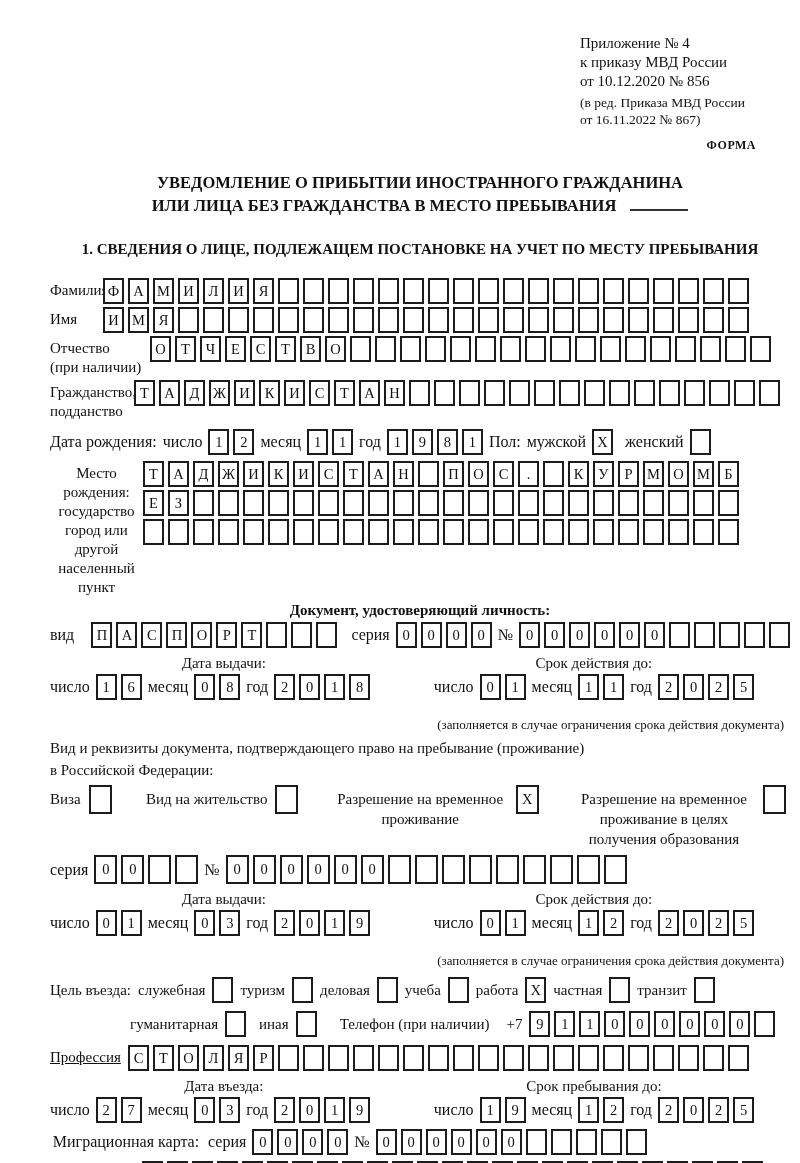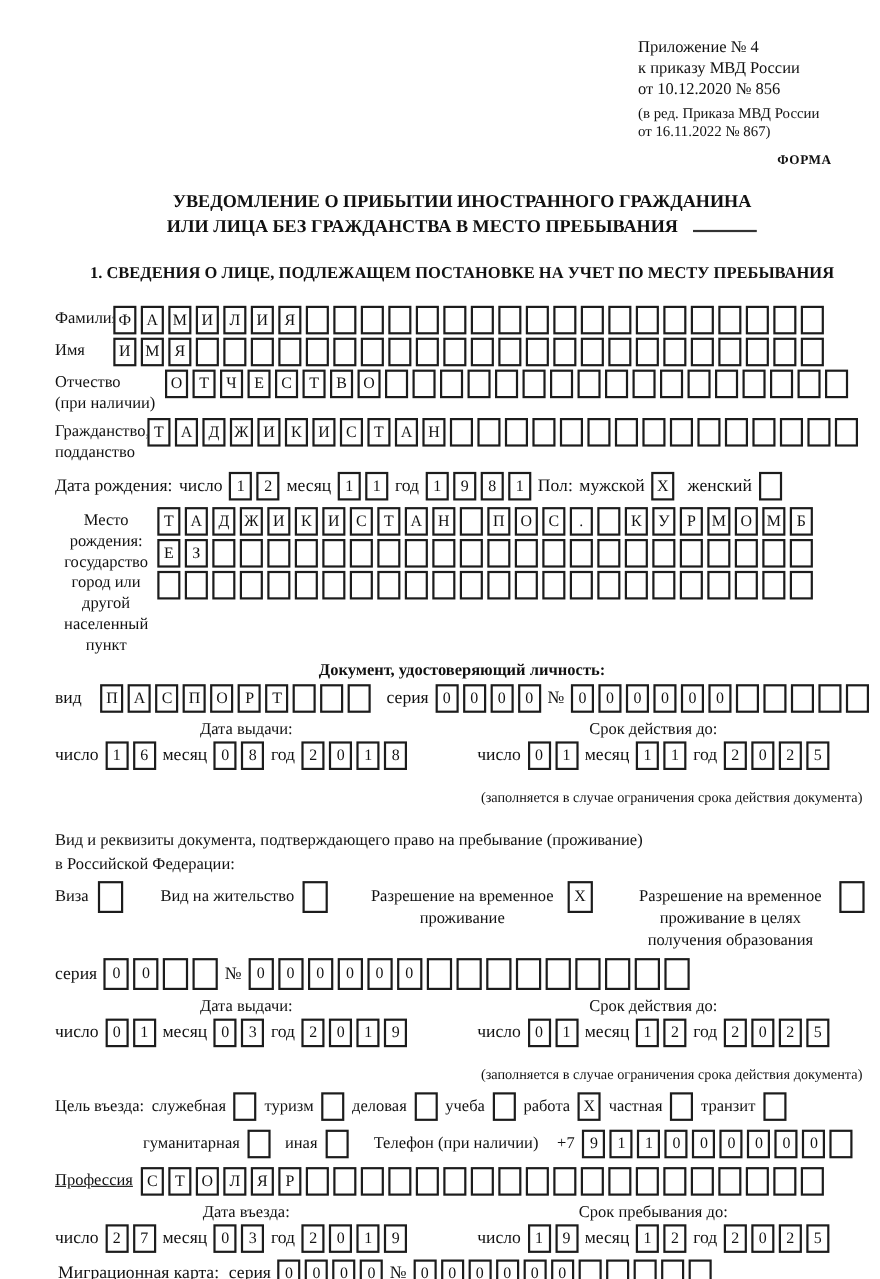--- a/index.html
+++ b/index.html
@@ -42,21 +42,21 @@
   .doc-heading{margin:5px 0 3px 0;text-align:center;font-weight:bold;font-size:15px;}
 
   .daterow{display:flex;margin-top:6px;}
   .datecol{display:flex;flex-direction:column;}
   .datecol.left{flex:0 0 47%;}
   .datecol.right{flex:1 1 auto;}
   .datehead{text-align:center;font-size:15px;line-height:18px;}
   .dateline{display:flex;align-items:center;gap:6px;margin-top:2px;}
   .limit-note{text-align:right;font-size:13px;margin-top:17px;padding-right:6px;}
 
-  .intro{font-size:15px;line-height:22px;margin-top:20px;}
+  .intro{font-size:15px;line-height:22px;margin-top:4px;}
   .optrow{display:flex;justify-content:space-between;align-items:flex-start;margin-top:4px;padding-right:4px;}
   .opt{display:flex;align-items:flex-start;gap:8px;}
   .optlabel{font-size:15px;line-height:20px;padding-top:4px;}
   .optlabel.center{text-align:center;}
   .w170{width:175px;} .w185{width:182px;}
 
   .purpose-row{display:flex;align-items:center;gap:7px;margin-top:8px;flex-wrap:nowrap;}
   .purpose-row .il{font-size:15px;}
   .indent{margin-left:80px;}
   .mt6{margin-top:6px;text-align:center;} .mt8{margin-top:8px;}

